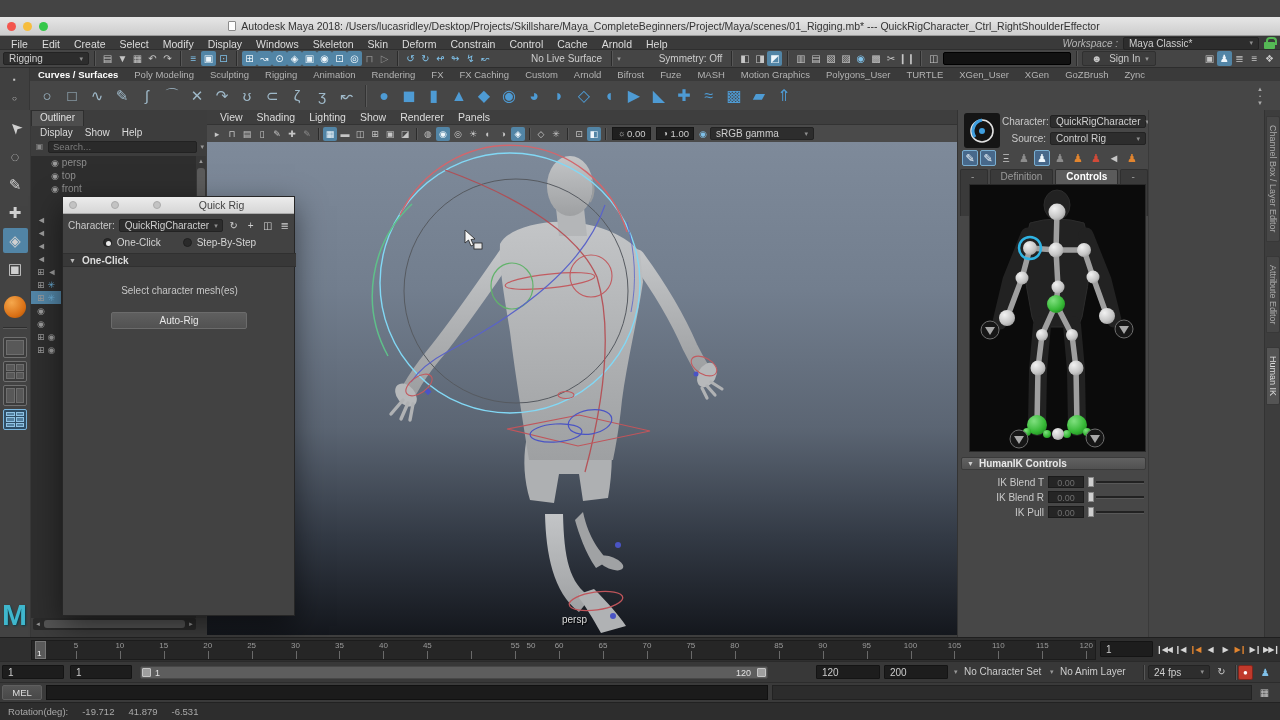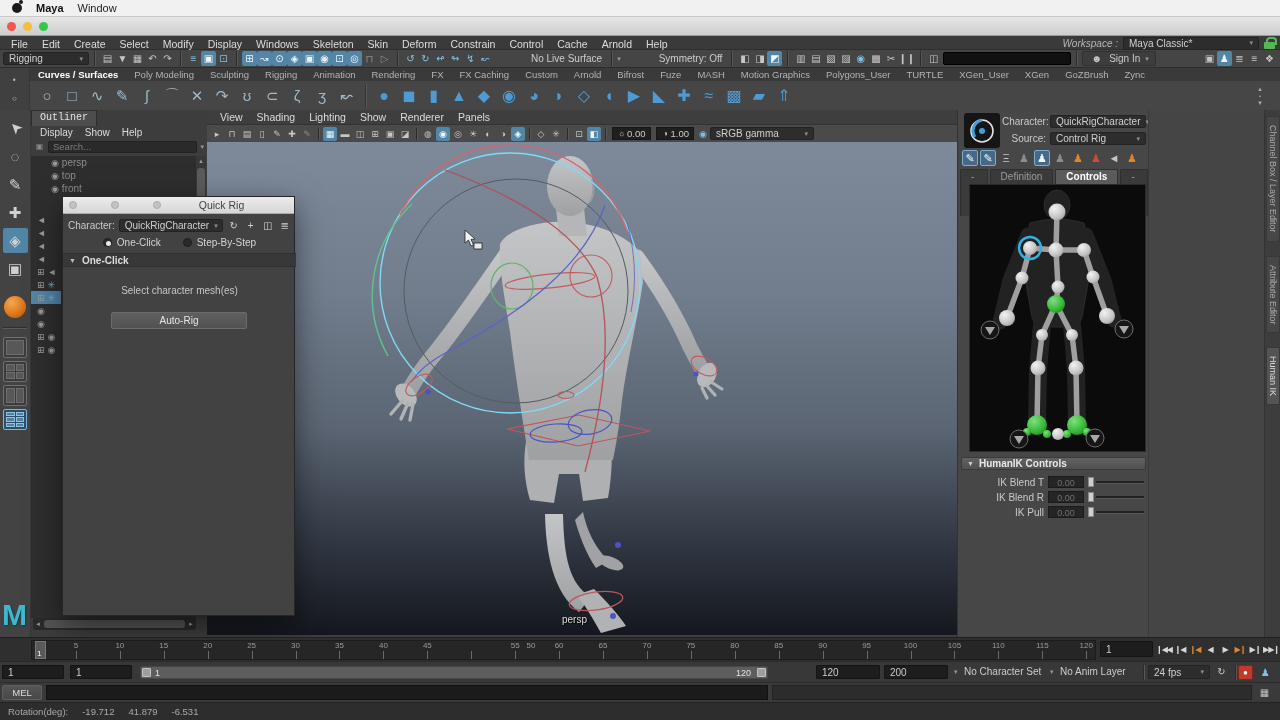--- a/index.html
+++ b/index.html
@@ -67,21 +67,21 @@
   #toolbox .icn.act { background:#5285a6; }
   .orange-ball { width:22px; height:22px; border-radius:50%; background:radial-gradient(circle at 35% 30%, #f5a84d, #d96f14 65%, #9c4d08); margin-top:12px; }
   .tb-sep { width:24px; height:1px; background:#2f2f2f; box-shadow:0 1px 0 #5a5a5a; margin:6px 0; }
   .layout-btn { width:24px; height:21px; border:1px solid #707070; border-radius:2px; background:#3c3c3c; display:grid; gap:1px; padding:2px; }
   .layout-btn .cell { background:#585858; border:1px solid #6e6e6e; }
   .layout-btn.sel { border-color:#79b5dd; background:#2f4e66; }
   .layout-btn.sel .cell { background:#54809f; border-color:#8fc3e4; }
 
   
   #outliner { left:31px; top:110px; width:176px; height:527px; background:#3d3d3d; }
-  #outliner-header { height:16px; display:flex;font-family:Liberation Mono, monospace; }
+  #outliner-header { height:16px; display:flex; }
   #outliner-title-tab { background:#4d4d4d; border:1px solid #2e2e2e; border-bottom:none; font-size:10px; color:#e0e0e0; padding:1px 8px; }
   #outliner-menus { height:13px; display:flex; gap:2px; padding-left:4px; align-items:center; }
   #outliner-menus .mitem { font-size:10px; padding:0 5px; }
   #outliner-search-row { height:15px; display:flex; align-items:center; gap:3px; padding:0 3px; }
   #outliner-search { flex:1; height:12px; background:#2a2a2a; border:1px solid #222; border-radius:2px; font-size:9.5px; color:#7d7d7d; padding:0 4px; display:flex; align-items:center; }
   #outliner-list { position:absolute; left:0; top:46px; width:165px; height:462px; background:#2e2e2e; overflow:hidden; }
   .ol-row { height:13px; display:flex; align-items:center; gap:3px; padding-left:20px; font-size:10px; color:#8c8c8c; position:relative; }
   .ol-row .oli { font-size:9px; color:#9a9a9a; }
   .ol-row .oli.joint { color:#6db3dd; }
   .ol-row.sel { background:#5285a6; }
@@ -184,30 +184,26 @@
   #mel-output { position:absolute; left:772px; top:2px; width:480px; height:15px; background:#2c2c2c; border:1px solid #222; }
   #script-editor-icn { position:absolute; left:1257px; top:2px; }
   #help-row { left:0; top:702px; width:1280px; height:18px; background:#2d2d2d; border-top:1px solid #222; display:flex; align-items:center; gap:14px; padding-left:8px; }
   #help-row span { font-size:9.5px; color:#a9a9a9; }
 </style>
 </head>
 <body>
 
 <div id="app">
 
-  <div id="macos-bar" class="abs">
-    <span class="apple"></span>
-    <span class="mac-app">Maya</span>
-    <span class="mac-menu">Window</span>
-  </div>
 
   <div id="title-bar" class="abs">
     <span class="tl red"></span>
     <span class="tl yel"></span>
     <span class="tl grn"></span>
+    <span id="title-text"><span class="doc-icon"></span><span>Autodesk Maya 2018: /Users/lucasridley/Desktop/Projects/Skillshare/Maya_CompleteBeginners/Project/Maya/scenes/01_Rigging.mb*  ---  QuickRigCharacter_Ctrl_RightShoulderEffector</span></span>
   </div>
 
   <div id="menu-bar" class="abs">
     <span id="menu-items"><span class="mitem">File</span><span class="mitem">Edit</span><span class="mitem">Create</span><span class="mitem">Select</span><span class="mitem">Modify</span><span class="mitem">Display</span><span class="mitem">Windows</span><span class="mitem">Skeleton</span><span class="mitem">Skin</span><span class="mitem">Deform</span><span class="mitem">Constrain</span><span class="mitem">Control</span><span class="mitem">Cache</span><span class="mitem">Arnold</span><span class="mitem">Help</span></span>
     <div id="workspace">
       <span class="ws-label">Workspace :</span>
       <span class="dd" style="width:136px;">
         <span>Maya Classic*</span>
         <span class="chev">▾</span>
       </span>

